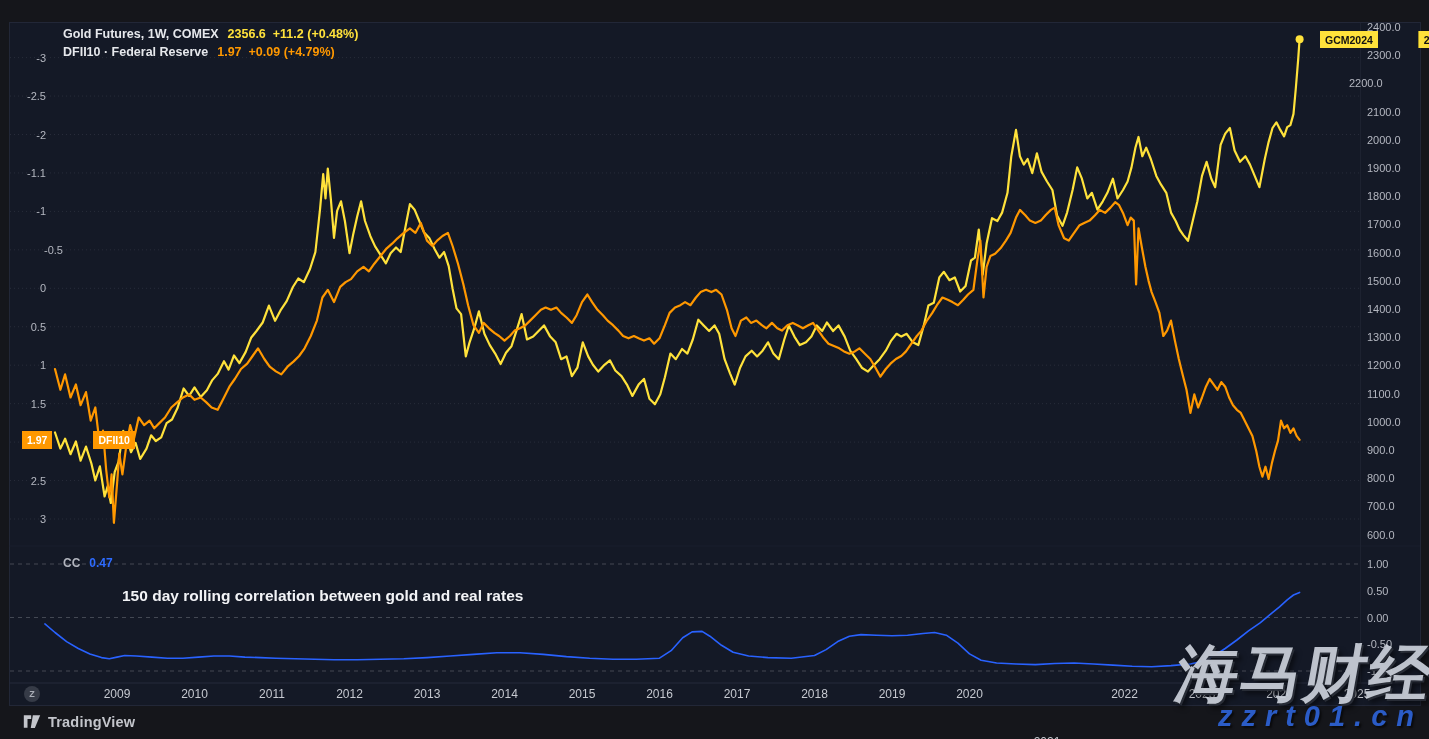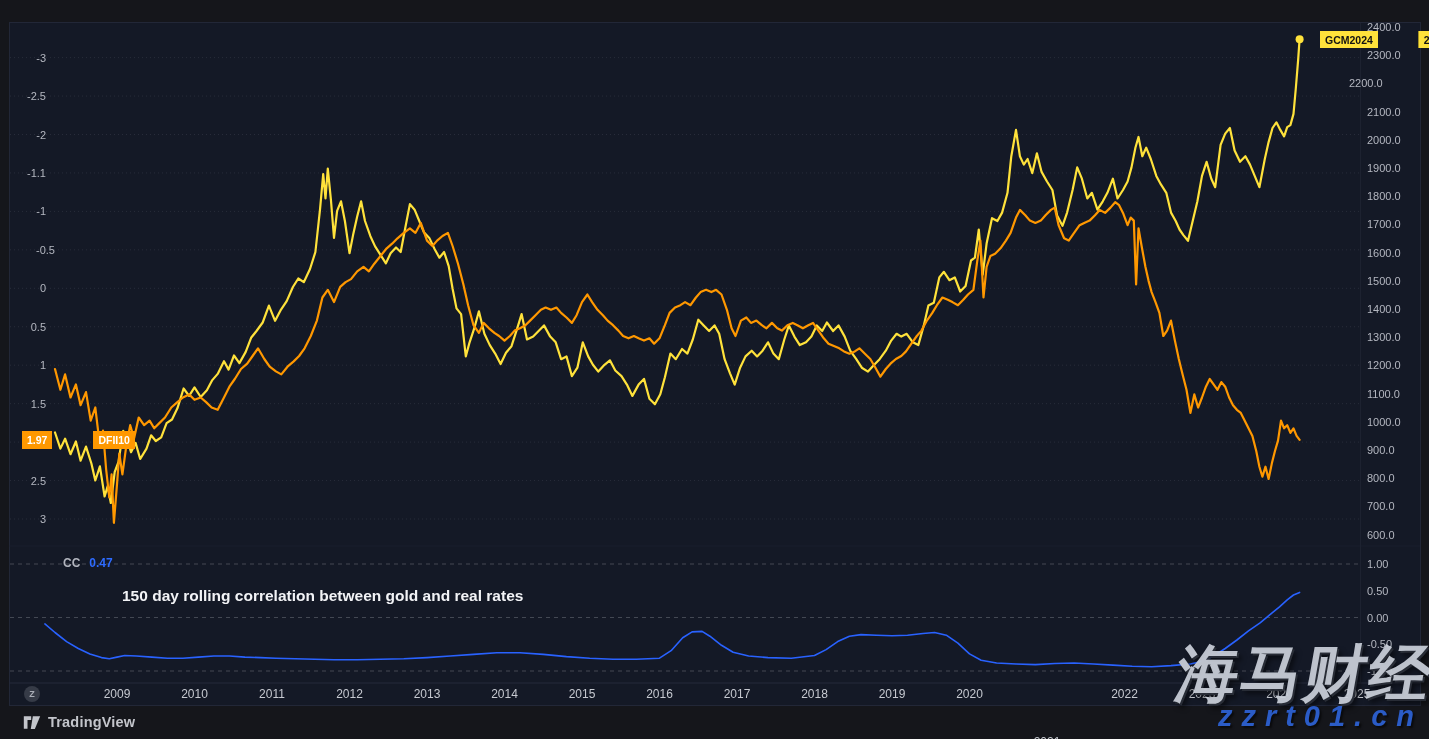--- a/index.html
+++ b/index.html
@@ -22,21 +22,21 @@
   .pricelabel .box{display:flex;align-items:center;padding:0 5px;}
   .gcm .box{background:#ffe23b;color:#121212;}
   .gcm .box+.box{border-left:1px solid rgba(0,0,0,0.35);}
   .dfii .box{background:#ff9800;color:#fff;}
   .dfii .box+.box{margin-left:1px;}
   .cc-row{position:absolute;left:63px;top:556px;font-size:12px;font-weight:700;white-space:nowrap;}
   .cc-row .n{color:#b2b5be;} .cc-row .v{color:#2d6bff;margin-left:9px;}
   .annotation{position:absolute;left:122px;top:587px;font-size:15.5px;font-weight:700;color:#f2f3f6;white-space:nowrap;}
   .tz-badge{position:absolute;left:24px;top:686px;width:16px;height:16px;border-radius:50%;
     background:#363b47;color:#a9adb6;font-size:9px;font-weight:700;display:flex;align-items:center;justify-content:center;}
-  .footer{position:absolute;left:23px;top:714px;display:flex;align-items:flex-end;color:#c3c5cb;}
+  .footer{position:absolute;left:23px;top:714px;display:flex;align-items:flex-start;color:#c3c5cb;}
   .footer .txt{font-size:14.5px;font-weight:700;margin-left:7px;letter-spacing:0.2px;}
   .wm-cn{position:absolute;right:-4px;top:632px;font-size:62px;font-weight:900;color:rgba(203,208,218,0.92);
     transform:skewX(-10deg);white-space:nowrap;letter-spacing:2px;z-index:50;
     text-shadow:2px 2px 0 rgba(42,46,56,0.95),5px 5px 5px rgba(0,0,0,0.5);}
   .wm-url{position:absolute;right:6px;top:700px;font-size:29px;font-weight:900;font-style:italic;color:#2b5cc7;
     letter-spacing:9px;white-space:nowrap;z-index:51;text-shadow:2px 2px 2px rgba(0,0,0,0.55);}
 </style>
 </head>
 <body>
 
@@ -64,28 +64,36 @@
       <line x1="10" y1="519" x2="1360" y2="519" stroke="rgba(178,181,190,0.13)" stroke-width="1" stroke-dasharray="1 3"></line>
       <line x1="10" y1="564" x2="1360" y2="564" stroke="rgba(178,181,190,0.30)" stroke-width="1" stroke-dasharray="4 4"></line>
       <line x1="10" y1="617.5" x2="1360" y2="617.5" stroke="rgba(178,181,190,0.30)" stroke-width="1" stroke-dasharray="4 4"></line>
       <line x1="10" y1="671" x2="1360" y2="671" stroke="rgba(178,181,190,0.30)" stroke-width="1" stroke-dasharray="4 4"></line>
       <polyline points="55.0,432.5 60.4,448.6 65.1,438.7 70.5,454.2 75.9,441.5 80.6,460.7 86.0,446.6 91.4,463.5 95.3,480.5 99.9,466.4 104.6,496.5 107.7,486.1 110.8,503.0 114.7,472.0 118.5,461.8 123.2,430.8 127.1,438.2 131.0,452.3 135.6,442.9 140.2,459.0 146.5,448.6 151.1,435.3 155.8,441.0 161.2,437.3 166.6,423.2 172.0,419.5 177.4,408.3 183.6,388.5 189.1,395.9 194.5,387.4 200.7,397.0 206.9,390.2 212.3,380.1 217.7,373.9 224.0,361.2 228.6,369.6 234.0,355.5 239.4,363.1 245.7,351.9 251.1,337.8 256.5,331.0 262.7,322.5 268.9,305.6 275.1,320.8 280.5,310.4 286.7,301.1 292.9,287.0 298.3,278.5 303.8,282.2 310.0,269.0 315.4,252.0 320.0,209.7 323.2,174.2 325.5,198.5 327.8,168.6 330.9,199.6 334.0,237.9 337.1,210.9 341.0,201.3 344.9,221.0 349.5,253.2 353.4,233.4 357.2,216.5 361.1,201.3 365.0,221.0 370.4,236.2 375.1,246.4 380.5,254.9 385.9,263.3 390.6,253.2 396.0,247.5 400.7,252.0 405.3,227.8 409.9,204.1 414.6,209.7 419.3,221.0 423.9,232.3 429.3,237.9 434.7,249.2 439.4,257.7 444.1,252.0 448.7,266.1 452.6,288.7 456.5,308.4 461.1,314.1 465.8,356.4 469.6,342.3 474.3,328.2 478.9,311.3 484.4,333.8 489.8,345.1 495.2,353.6 500.6,364.0 506.0,352.7 511.5,346.2 516.9,329.3 521.6,314.1 527.0,339.5 533.2,336.6 538.6,331.0 544.0,325.4 550.2,336.6 555.7,342.3 561.1,359.2 566.5,356.4 571.9,376.1 577.4,367.7 582.8,342.3 588.2,356.4 592.9,364.8 598.3,371.6 604.5,364.8 609.9,360.3 615.3,370.5 621.5,376.1 626.9,384.6 632.4,395.9 638.6,384.6 644.0,378.9 649.4,398.7 654.9,404.3 660.3,394.2 664.9,377.2 670.4,353.6 675.8,359.2 682.0,349.0 687.4,353.6 692.8,339.5 698.3,319.7 703.7,325.4 709.1,331.0 714.5,325.4 719.2,333.8 724.6,359.2 730.0,373.3 734.7,384.6 740.1,367.7 745.5,356.4 751.7,350.7 757.1,356.4 762.6,350.7 768.0,342.3 773.4,353.6 778.8,359.2 784.3,339.5 788.9,325.4 794.4,336.6 799.8,345.1 806.0,342.3 811.4,336.6 816.8,325.4 822.2,331.0 826.9,322.5 833.1,331.0 838.5,325.4 844.7,336.6 850.2,350.7 856.3,359.2 861.8,367.7 868.0,371.6 874.2,364.8 879.6,359.2 885.8,350.7 891.2,340.6 896.6,333.8 901.3,336.6 906.7,333.8 912.9,342.3 918.3,345.1 923.8,325.4 928.4,305.6 933.8,302.8 939.3,277.4 943.9,271.8 949.4,280.2 954.8,277.4 960.2,291.5 965.6,285.9 971.0,260.5 974.9,257.7 978.8,229.5 982.7,274.6 986.6,243.6 992.0,218.2 997.4,221.0 1002.1,212.6 1007.5,192.8 1011.3,156.2 1016.0,129.9 1019.9,156.2 1023.8,164.6 1027.6,159.0 1032.3,173.1 1036.9,153.3 1041.6,171.9 1047.0,181.5 1052.4,190.0 1057.1,215.4 1062.5,225.8 1067.1,212.6 1072.6,190.0 1077.2,167.4 1081.9,178.7 1087.3,198.5 1091.9,192.8 1097.4,209.7 1102.8,201.3 1107.4,192.8 1112.9,178.7 1117.5,198.5 1123.0,190.0 1127.6,181.5 1131.5,167.4 1135.4,147.7 1138.5,137.0 1142.3,156.2 1146.2,147.7 1150.8,159.0 1156.3,175.9 1160.9,184.4 1166.3,192.8 1171.0,212.6 1175.7,221.0 1179.5,229.5 1183.4,235.1 1188.0,240.8 1192.7,221.0 1197.4,201.3 1202.0,175.9 1206.6,161.8 1211.3,178.7 1215.2,187.2 1220.6,144.9 1225.2,133.6 1229.9,128.0 1234.6,150.5 1240.0,161.8 1245.4,156.2 1250.0,164.6 1254.7,175.9 1259.4,187.2 1264.8,159.0 1268.6,142.1 1272.5,128.0 1276.4,122.3 1280.3,129.9 1284.1,136.4 1287.2,127.1 1290.4,125.1 1293.5,113.9 1295.8,88.5 1298.1,60.3 1299.6,39.2" fill="none" stroke="#ffe23b" stroke-width="2.2" stroke-linejoin="round" stroke-linecap="round"></polyline>
       <circle cx="1299.6" cy="39.2" r="4" fill="#ffe23b"></circle>
       <polyline points="55.0,369.0 60.4,389.8 65.1,374.4 70.5,397.5 75.9,384.4 80.6,405.2 86.0,392.1 90.7,420.6 95.3,407.5 99.9,445.9 103.0,430.6 106.1,469.0 109.3,497.5 111.6,474.4 113.9,522.8 117.0,484.4 119.3,453.6 122.4,474.4 126.3,445.9 130.2,425.2 134.1,438.3 138.7,417.5 144.1,425.2 149.6,420.6 154.2,428.3 159.6,422.9 165.0,417.5 171.3,407.5 177.4,402.1 182.9,397.5 189.1,394.4 194.5,399.8 200.7,397.5 206.1,402.1 211.6,407.5 217.7,409.8 224.0,397.5 229.4,386.7 234.8,379.0 241.0,369.0 247.2,363.7 252.6,356.0 258.0,348.3 264.3,359.0 269.7,366.7 275.9,371.4 281.3,374.4 287.5,366.7 293.7,361.4 299.1,356.0 304.6,348.3 310.8,336.0 316.9,320.6 322.4,297.5 327.8,289.8 334.0,302.1 340.2,286.8 345.6,282.1 351.0,279.1 357.2,271.4 363.5,266.8 368.9,271.4 374.3,263.7 380.5,256.0 386.7,248.3 392.1,243.7 397.5,238.3 403.8,232.9 409.9,228.3 415.4,232.9 420.8,222.9 427.0,240.6 432.4,246.0 437.1,240.6 442.5,236.0 447.9,232.9 452.6,246.0 458.0,263.7 463.4,284.5 468.1,305.2 473.5,325.2 478.9,332.9 483.6,322.9 489.0,328.3 494.4,332.9 499.1,336.0 504.5,340.6 509.9,336.0 514.6,330.6 520.0,328.3 525.4,325.2 530.1,320.6 535.5,315.2 540.9,309.8 545.6,307.5 551.0,309.8 556.4,307.5 561.1,312.9 566.5,317.5 571.9,322.9 576.6,315.2 582.0,302.1 587.4,294.5 592.1,302.1 597.5,309.8 602.9,315.2 607.6,320.6 613.0,325.2 618.4,330.6 623.1,336.0 628.5,338.3 633.9,336.0 638.6,338.3 644.0,340.6 649.4,338.3 654.1,343.7 659.5,338.3 664.9,325.2 669.6,312.9 675.0,307.5 680.4,305.2 685.1,302.1 690.5,305.2 695.9,297.5 700.6,292.1 706.0,289.8 711.4,292.1 716.1,289.8 721.5,294.5 726.9,309.8 731.6,328.3 735.5,336.0 740.9,320.6 746.3,317.5 751.0,322.9 756.4,320.6 761.8,325.2 766.5,328.3 771.9,322.9 777.3,328.3 781.9,330.6 787.4,325.2 792.8,322.9 797.4,325.2 802.9,328.3 808.3,325.2 813.0,322.9 818.4,330.6 823.8,338.3 828.5,343.7 833.9,346.0 839.3,348.3 844.0,351.4 849.4,353.7 854.8,351.4 859.4,348.3 864.9,353.7 870.3,359.0 874.9,366.7 880.4,376.7 885.8,369.0 890.5,363.7 895.9,359.0 901.3,356.0 906.0,351.4 911.4,343.7 916.8,336.0 921.5,330.6 926.9,320.6 932.3,312.9 936.9,305.2 942.4,297.5 947.8,299.8 952.4,302.1 957.9,305.2 963.3,299.8 968.0,294.5 973.4,289.8 977.2,261.4 980.4,240.6 983.5,297.5 986.6,266.8 990.4,256.0 995.1,253.7 1000.5,248.3 1005.9,240.6 1010.6,232.9 1016.0,217.6 1019.9,209.9 1025.3,215.2 1029.9,220.6 1035.4,222.9 1040.8,220.6 1045.5,215.2 1050.9,209.9 1054.7,207.6 1058.6,225.2 1064.1,238.3 1068.7,240.6 1074.1,232.9 1079.6,225.2 1084.2,222.9 1089.6,220.6 1095.0,215.2 1099.7,209.9 1105.1,212.9 1110.5,207.6 1115.2,202.2 1119.1,205.2 1123.0,212.9 1127.6,225.2 1130.7,217.6 1133.8,220.6 1136.1,284.5 1138.5,228.3 1141.6,246.0 1145.4,266.8 1148.5,280.6 1151.6,292.1 1155.5,302.1 1159.4,312.9 1163.3,336.0 1167.1,330.6 1171.0,320.6 1174.9,340.6 1178.8,359.0 1182.6,374.4 1186.5,389.8 1190.4,412.9 1194.3,394.4 1198.1,407.5 1202.0,397.5 1205.9,386.7 1209.7,379.0 1213.6,384.4 1217.5,389.8 1221.4,382.1 1225.2,386.7 1229.1,397.5 1233.0,405.2 1236.9,409.8 1240.8,412.9 1244.6,420.6 1248.5,428.3 1252.4,435.9 1256.3,451.3 1259.4,466.7 1262.4,476.7 1265.5,466.7 1268.6,479.0 1271.8,463.6 1274.9,451.3 1278.0,440.6 1281.0,420.6 1284.1,428.3 1287.2,425.2 1290.4,432.9 1293.5,428.3 1296.6,435.9 1299.6,439.8" fill="none" stroke="#ff9800" stroke-width="2.2" stroke-linejoin="round" stroke-linecap="round"></polyline>
       <polyline points="44.9,623.9 55.0,632.5 66.6,641.6 78.3,648.5 89.9,653.9 101.5,657.6 109.3,658.7 117.0,657.1 124.7,655.5 136.4,656.0 151.9,657.1 167.4,658.2 182.9,658.2 198.4,657.1 213.9,656.0 229.4,656.0 244.9,657.1 260.4,657.6 275.9,658.2 295.2,658.7 314.6,659.2 334.0,659.8 357.2,659.8 380.5,659.2 403.8,658.7 427.0,657.6 450.2,656.0 473.5,654.4 496.8,652.8 520.0,652.8 543.3,654.4 566.5,656.6 589.7,658.2 613.0,659.2 636.3,659.2 659.5,658.2 671.1,650.7 682.7,637.8 692.1,631.9 702.1,631.4 709.9,636.2 721.5,645.3 733.1,652.3 748.6,656.0 768.0,657.6 791.3,658.2 814.5,655.5 826.1,649.6 837.7,641.6 849.4,636.2 861.0,634.6 876.5,635.2 892.0,635.7 907.5,635.2 923.0,633.5 934.6,632.5 946.3,635.2 957.9,643.2 969.5,653.9 981.1,660.3 996.6,663.0 1016.0,664.0 1035.4,664.6 1054.7,663.5 1074.1,663.0 1093.5,664.0 1112.9,665.1 1132.2,666.2 1151.6,666.7 1171.0,665.6 1190.4,664.0 1202.0,661.4 1213.6,656.0 1225.2,648.5 1236.9,640.0 1248.5,630.9 1260.1,622.9 1271.8,613.2 1279.5,606.8 1287.2,599.8 1293.5,595.0 1299.6,592.4" fill="none" stroke="#2962ff" stroke-width="1.6" stroke-linejoin="round" stroke-linecap="round"></polyline>
     </svg>
 
+  <div class="legend">
+    <div>
+      <span class="t">Gold Futures, 1W, COMEX</span><span class="v gold">2356.6</span><span class="c gold">+11.2 (+0.48%)</span>
+    </div>
+    <div>
+      <span class="t">DFII10 · Federal Reserve</span><span class="v orange">1.97</span><span class="c orange">+0.09 (+4.79%)</span>
+    </div>
+  </div>
 
   <div id="left-scale">
       <div class="tick left-tick" style="left: 9px; top: 50.6px;">-3</div>
       <div class="tick left-tick" style="left: 9px; top: 89.05px;">-2.5</div>
       <div class="tick left-tick" style="left: 9px; top: 127.5px;">-2</div>
       <div class="tick left-tick" style="left: 9px; top: 165.95px;">-1.1</div>
       <div class="tick left-tick" style="left: 9px; top: 204.4px;">-1</div>
-      <div class="tick left-tick" style="left: 18px; top: 242.85px;">-0.5</div>
+      <div class="tick left-tick" style="left: 26px; top: 242.85px;">-0.5</div>
       <div class="tick left-tick" style="left: 9px; top: 281.3px;">0</div>
       <div class="tick left-tick" style="left: 9px; top: 319.75px;">0.5</div>
       <div class="tick left-tick" style="left: 9px; top: 358.2px;">1</div>
       <div class="tick left-tick" style="left: 9px; top: 396.65px;">1.5</div>
       <div class="tick left-tick" style="left: 9px; top: 435.1px;">2</div>
       <div class="tick left-tick" style="left: 9px; top: 473.55px;">2.5</div>
       <div class="tick left-tick" style="left: 9px; top: 512px;">3</div>
     </div>
   <div id="right-scale">
       <div class="tick " style="left: 1367px; top: 20px;">2400.0</div>

